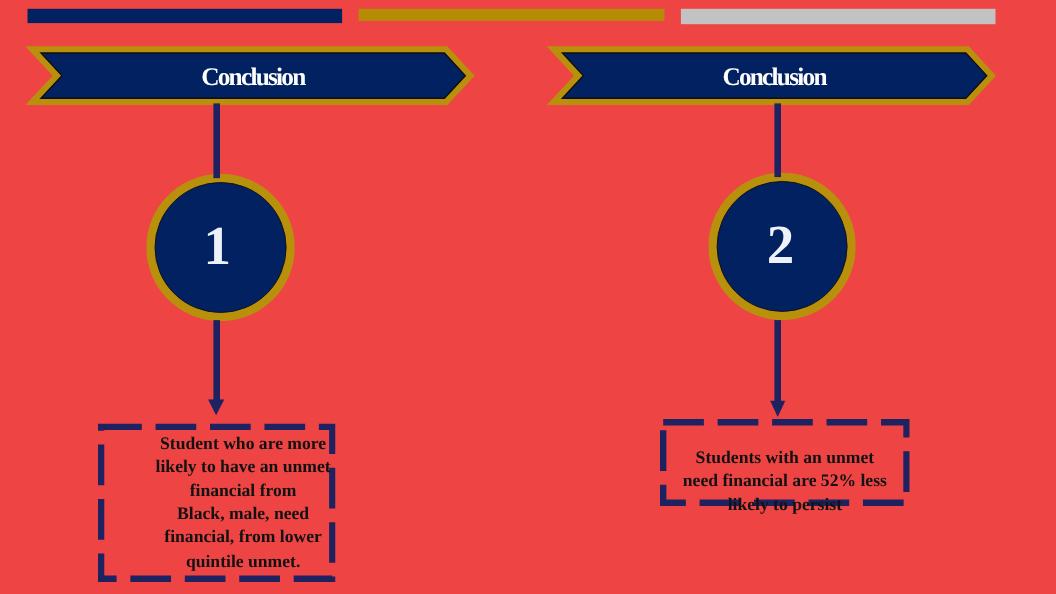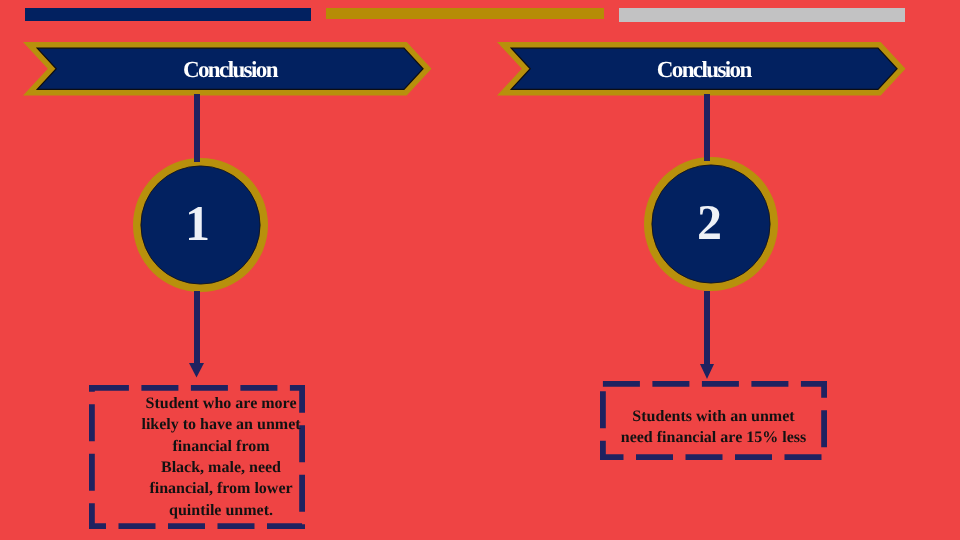--- a/index.html
+++ b/index.html
@@ -97,17 +97,18 @@
   <svg class="arrow" style="left:700px;top:364px;" width="14" height="15" viewBox="0 0 14 15">
     <path d="M0,0 L14,0 L7,15 Z" fill="#1F2260"></path>
   </svg>
 
   <div class="dbox" style="left:600px;top:381px;width:227px;height:79px;">
     <svg width="227" height="79" viewBox="0 0 227 79">
       <rect x="2.9" y="2.9" width="221.2" height="73.2" fill="none" stroke="#1F2260" stroke-width="5.8" stroke-dasharray="37 12.5"></rect>
     </svg>
     <div class="txt" style="top:25px;">
       <span>Students with an unmet</span>
-      <span>need financial are 15% less</span>
+      <span>need financial are 52% less</span>
+      <span>likely to persist</span>
     </div>
   </div>
 
 </div>
 
 </body></html>

